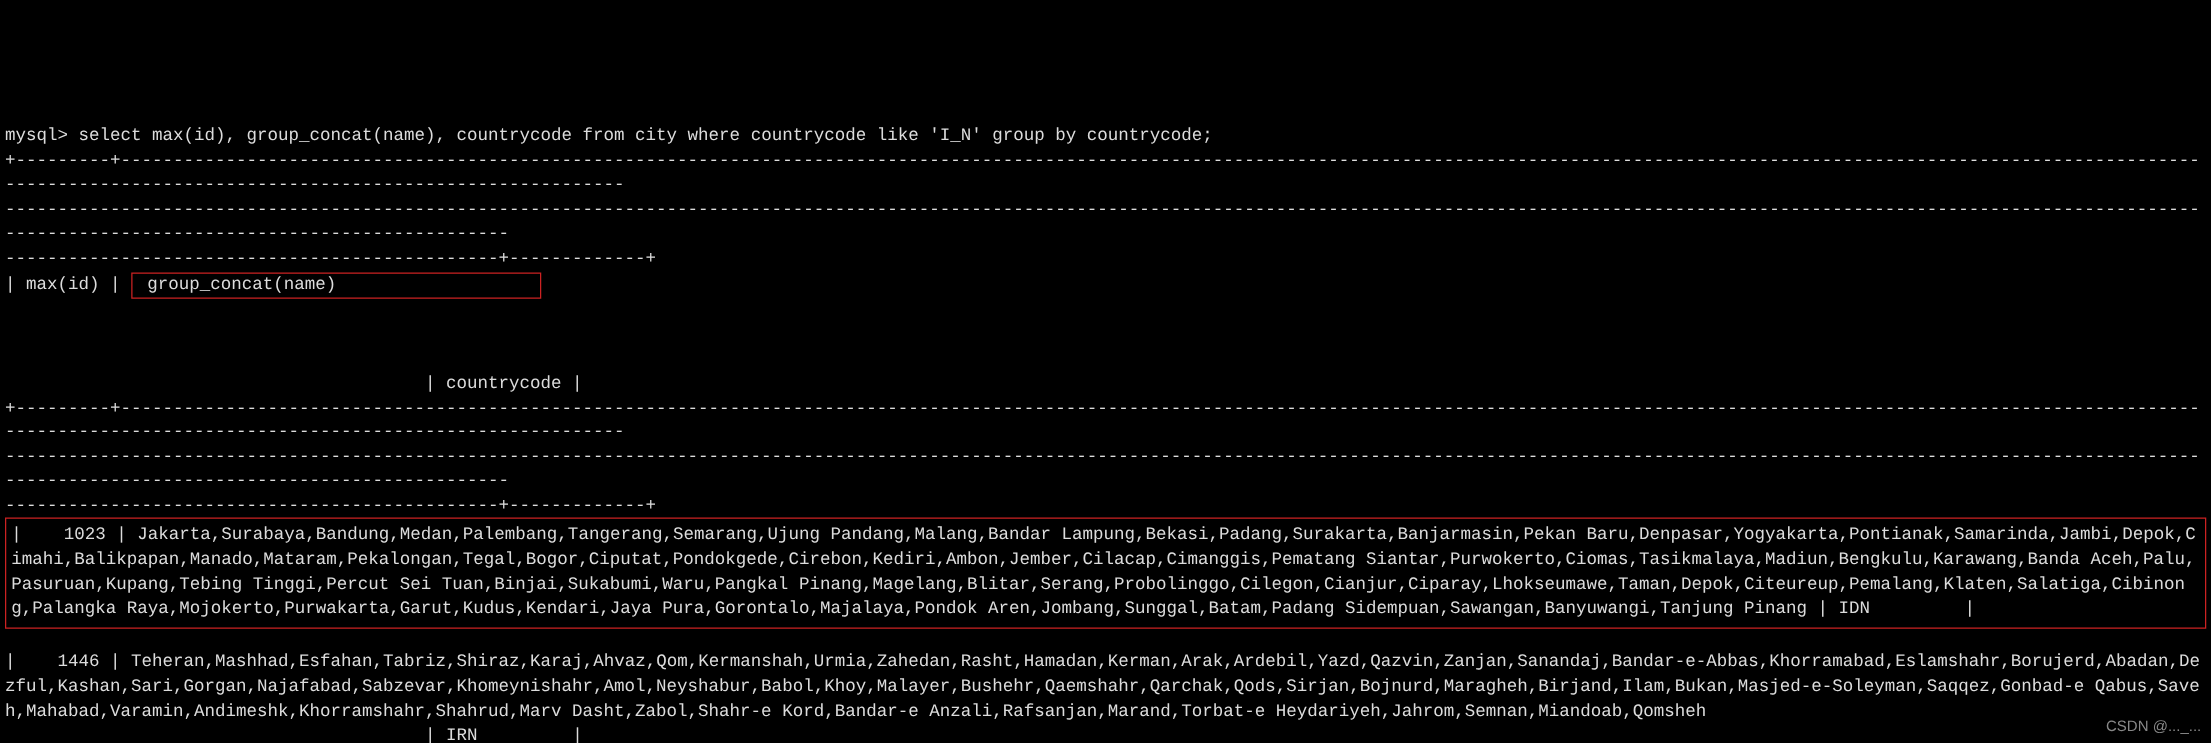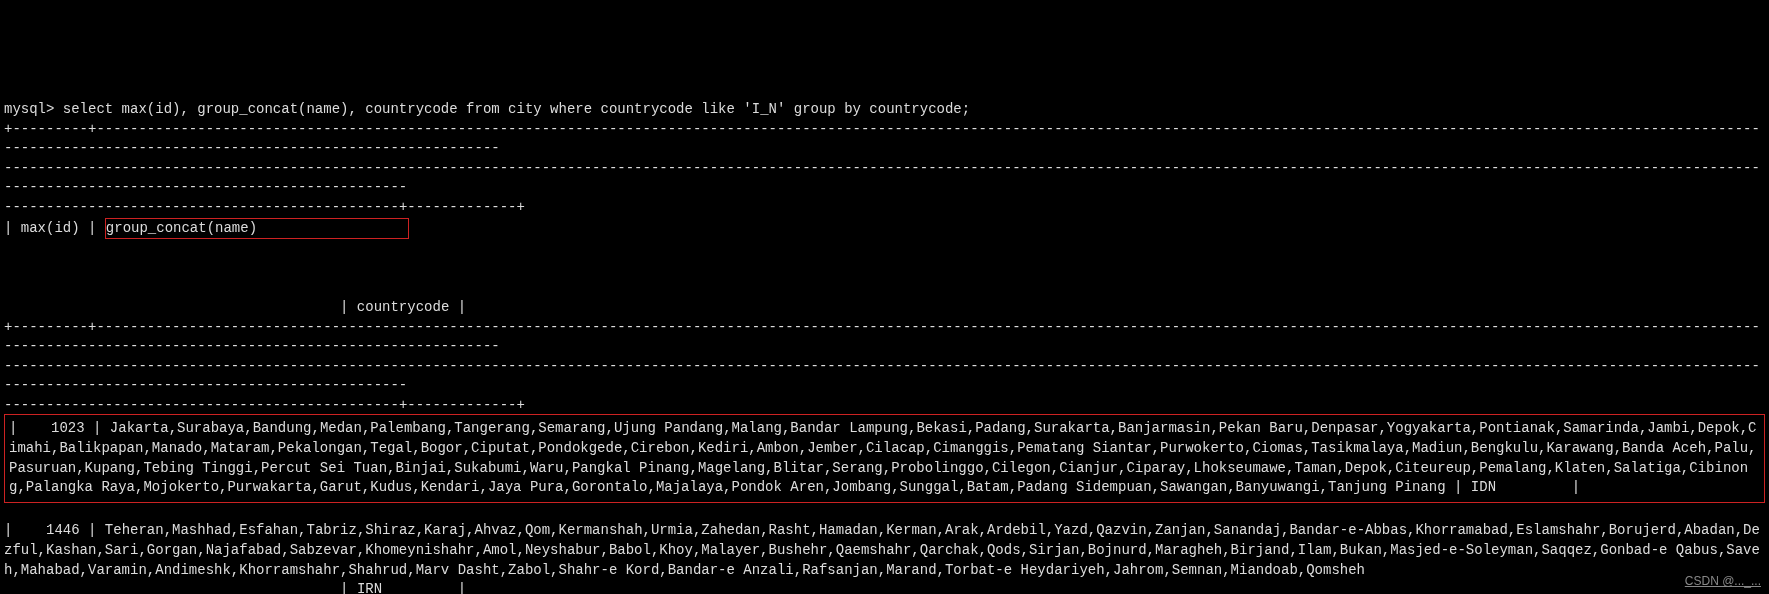--- a/index.html
+++ b/index.html
@@ -15,37 +15,36 @@
     overflow-x: hidden;
   }
   .terminal {
     padding: 2px 4px;
     position: relative;
   }
   .line { white-space: pre-wrap; word-break: break-all; }
   .box-red {
     border: 1px solid #cc2222;
     display: inline-block;
-    padding: 0 0;
+    padding: 0 12px;
     box-sizing: border-box;
   }
   .red-outline-row {
     border: 1px solid #cc2222;
     display: block;
     padding: 4px;
     margin: -1px 0;
   }
   .watermark {
     position: fixed;
     right: 8px;
     bottom: 4px;
     color: #888;
     font-size: 12px;
     font-family: sans-serif;
-    text-decoration: underline;
   }
 </style>
 </head>
 <body>
 
 
 
 <div class="terminal">
 <span class="line"><span>mysql&gt; </span><span>select max(id), group_concat(name), countrycode from city where countrycode like 'I_N' group by countrycode;</span></span>
 <span class="line">+---------+<span>-----------------------------------------------------------------------------------------------------------------------------------------------------------------------------------------------------------------------------------------------------------------</span>

